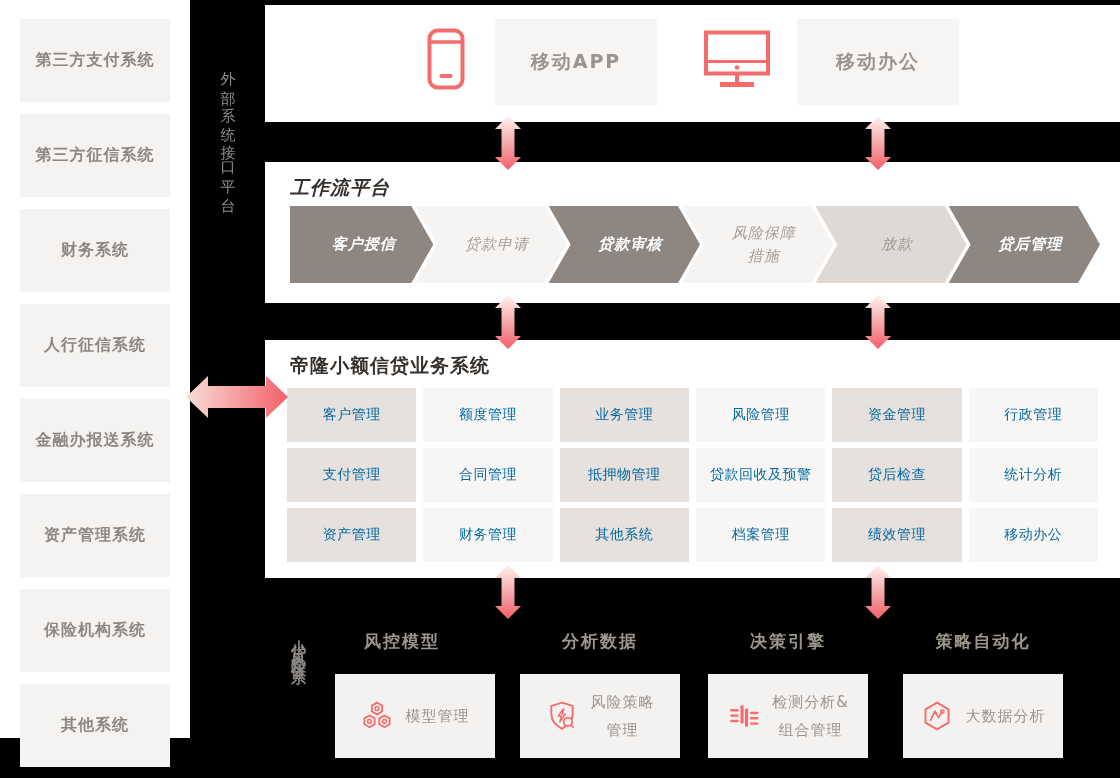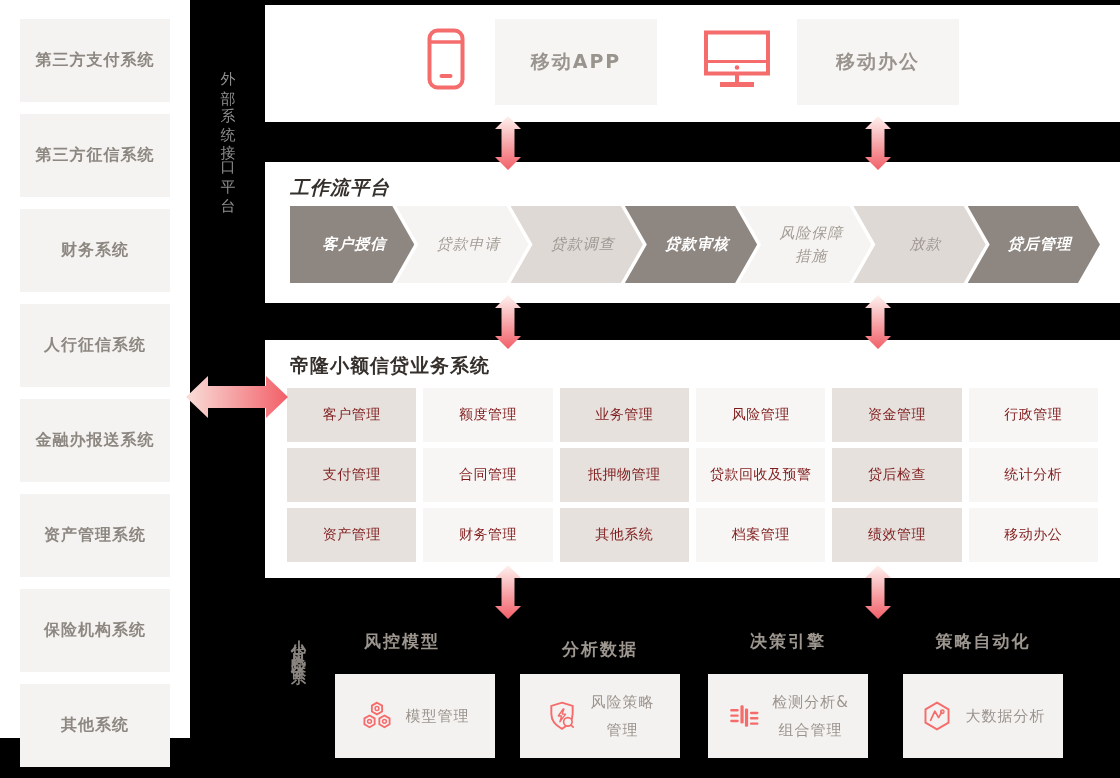--- a/index.html
+++ b/index.html
@@ -68,21 +68,21 @@
   .tone-dark  { background:#8e8680; color:#ffffff; font-weight:bold; }
   .tone-light { background:#f6f4f2; color:#a39c96; }
   .tone-beige { background:#ded9d5; color:#9e9791; }
   
   .mod-grid {
     position:absolute; left:22px; top:48px; width:811px;
     display:grid; grid-template-columns:repeat(6,1fr); gap:6px 7px;
   }
   .mod-cell {
     height:54px; display:flex; align-items:center; justify-content:center;
-    font-size:14px; color:#7f1d1d; letter-spacing:0.5px;
+    font-size:14px; color:#0369a1; letter-spacing:0.5px;
   }
   .mod-cell:nth-child(odd)  { background:#e6e1dd; }
   .mod-cell:nth-child(even) { background:#f8f6f4; }
   
   .arrow-v { position:absolute; width:26px; height:54px; z-index:5; }
   .arrow-h { position:absolute; left:186px; top:374px; width:102px; height:46px; z-index:6; }
   
   .risk-strip-label {
     position:absolute; left:283px; top:628px; width:30px;
     display:flex; justify-content:center;
@@ -167,23 +167,20 @@
 </svg>
 
 <div class="panel flow-panel">
   <div class="panel-title">工作流平台</div>
   <div class="steps-row">
     <div class="step tone-dark">
       <span class="step-label">客户授信</span>
     </div>
     <div class="step tone-light">
       <span class="step-label">贷款申请</span>
-    </div>
-    <div class="step tone-beige">
-      <span class="step-label">贷款调查</span>
     </div>
     <div class="step tone-dark">
       <span class="step-label">贷款审核</span>
     </div>
     <div class="step tone-light">
       <span class="step-label">风险保障
 措施</span>
     </div>
     <div class="step tone-beige">
       <span class="step-label">放款</span>
@@ -230,21 +227,21 @@
 </svg>
 <svg class="arrow-v" style="left:865px; top:565px;" viewBox="0 0 26 54">
   <polygon points="13,0 26,13 19.5,13 19.5,41 26,41 13,54 0,41 6.5,41 6.5,13 0,13" fill="url(#gv)"></polygon>
 </svg>
 
 <div class="risk-strip-label">
   <div class="v-text risk-v">小贷风险体系</div>
 </div>
 
 <div class="risk-heading" style="left:322px;">风控模型</div>
-<div class="risk-heading" style="left:520px;margin-top:8px;">分析数据</div>
+<div class="risk-heading" style="left:520px;">分析数据</div>
 <div class="risk-heading" style="left:708px;">决策引擎</div>
 <div class="risk-heading" style="left:903px;">策略自动化</div>
 
 <div class="risk-box" style="left:335px;">
   <svg class="risk-icon" width="32" height="32" viewBox="0 0 30 30">
     <polygon points="15,2.5 19.8,5.25 19.8,10.75 15,13.5 10.2,10.75 10.2,5.25" fill="none" stroke="#f56c6c" stroke-width="1.7"></polygon>
     <circle cx="15" cy="8" r="1.8" fill="none" stroke="#f56c6c" stroke-width="1.4"></circle>
     <polygon points="8,14.5 12.8,17.25 12.8,22.75 8,25.5 3.2,22.75 3.2,17.25" fill="none" stroke="#f56c6c" stroke-width="1.7"></polygon>
     <circle cx="8" cy="20" r="1.8" fill="none" stroke="#f56c6c" stroke-width="1.4"></circle>
     <polygon points="22,14.5 26.8,17.25 26.8,22.75 22,25.5 17.2,22.75 17.2,17.25" fill="none" stroke="#f56c6c" stroke-width="1.7"></polygon>

